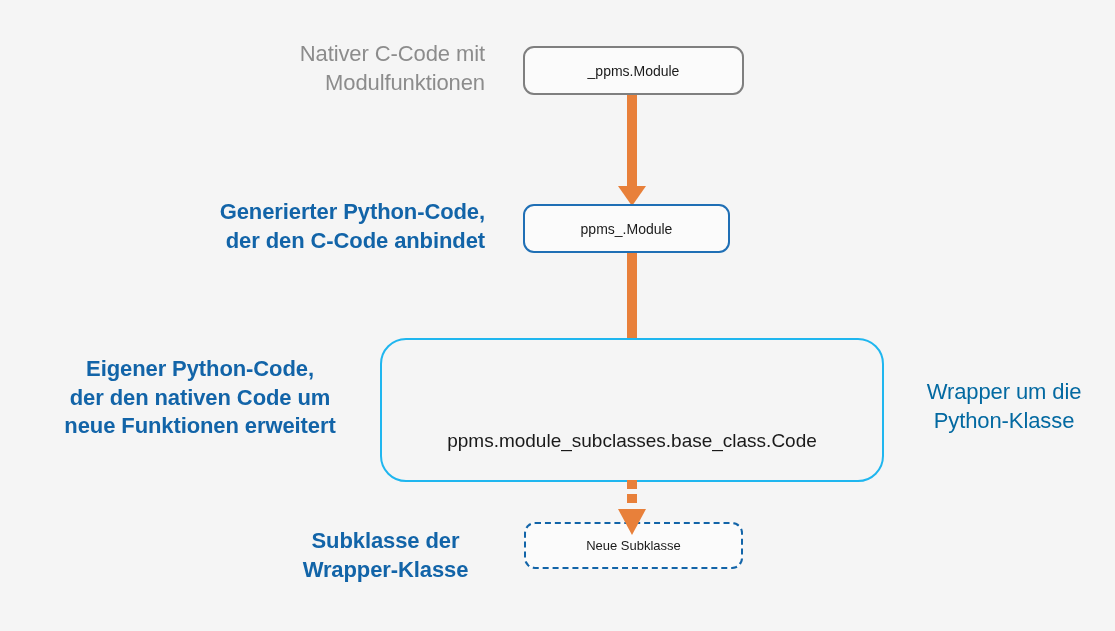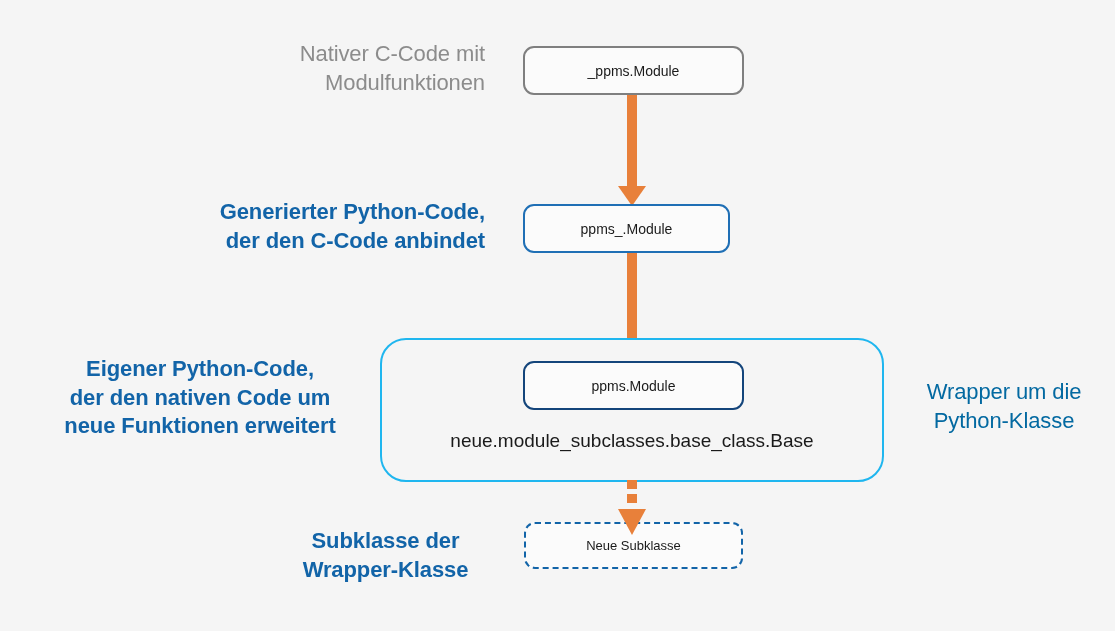--- a/index.html
+++ b/index.html
@@ -118,23 +118,22 @@
     <rect x="13" y="14" width="10" height="9" fill="#e8803a"></rect>
     <polygon points="4,29 32,29 18,55" fill="#e8803a"></polygon>
   </svg>
 
   <div id="wrapper-box"></div>
 
   <div class="node" id="node-native">_ppms.Module</div>
 
   <div class="node" id="node-generated">ppms_.Module</div>
 
-  <div class="node" id="node-ppms">ppms.Module</div>
 
-  <div id="base-class-text">neue.module_subclasses.base_class.Base</div>
+  <div id="base-class-text">ppms.module_subclasses.base_class.Code</div>
 
   <div class="node" id="node-subclass">Neue Subklasse</div>
 
   <div class="side-label label-grey" id="label-native">Nativer C-Code mit
 Modulfunktionen</div>
 
   <div class="side-label label-blue" id="label-own">Eigener Python-Code,
 der den nativen Code um
 neue Funktionen erweitert</div>
 

